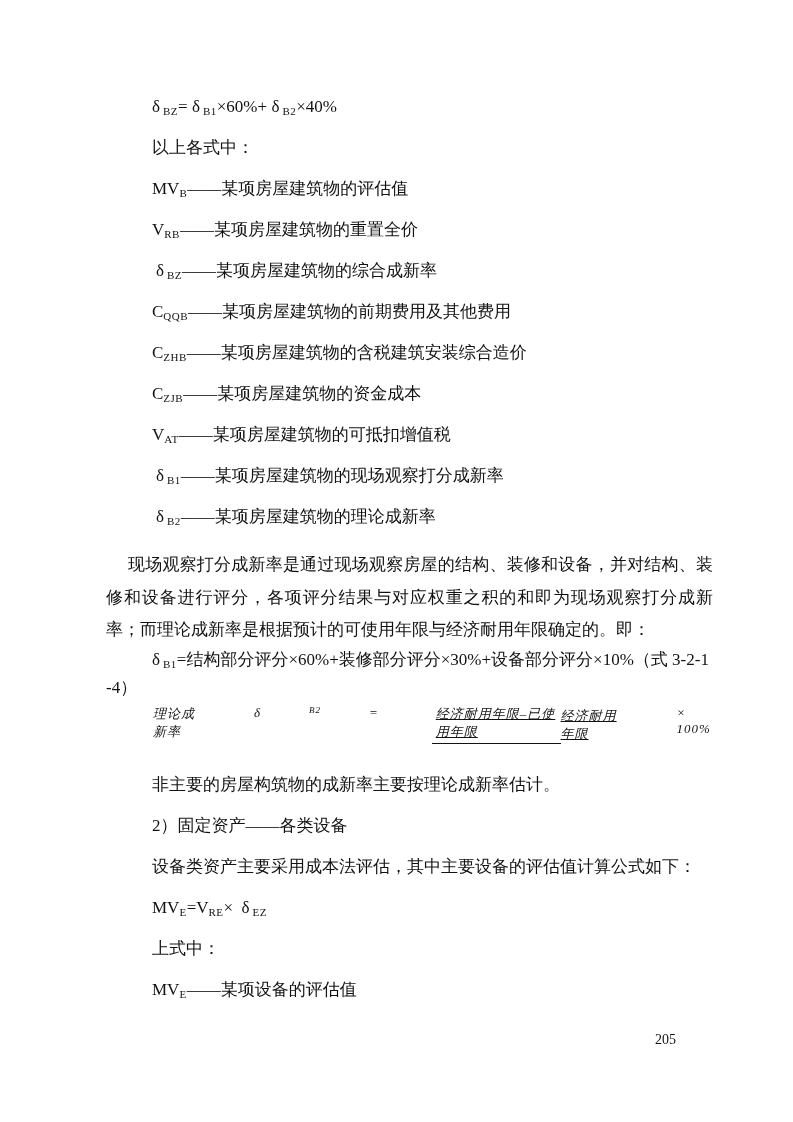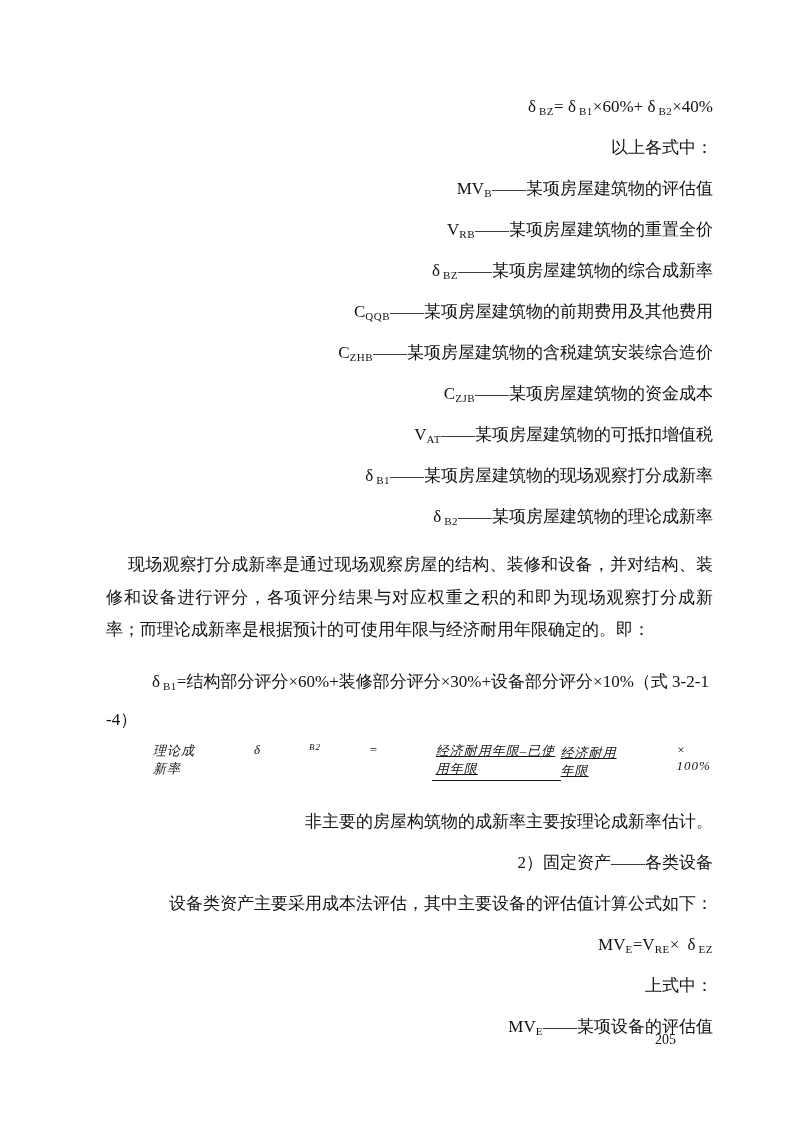--- a/index.html
+++ b/index.html
@@ -16,43 +16,42 @@
     position:absolute;
     left:106px; top:86px;
     width:607px;
   }
   .line {
     font-size:17px;
     line-height:41px;
     height:41px;
     white-space:pre;
     padding-left:46px;
-    text-align:right;
   }
   .sub {
     font-size:11px;
     vertical-align:-3px;
     letter-spacing:0.5px;
   }
   .gap { margin-left:3px; }
   .dsp { margin-left:4px; } 
   .para {
     font-size:17px;
     line-height:32.5px;
     text-align:justify;
     word-break:break-all;
     text-indent:22px;
     margin-top:12px;
   }
   .formula-wrap {
     font-size:17px;
-    line-height:33px;
+    line-height:23px;
     word-break:break-all;
     text-indent:46px;
-    margin-top:18px;
+    margin-top:1px;
   }
   .frac-line {
     margin-top:6px;
     height:55px;
     padding-left:47px;
     display:flex;
     align-items:flex-start;
     font-size:13px;
     font-style:italic;
     letter-spacing:1px;

